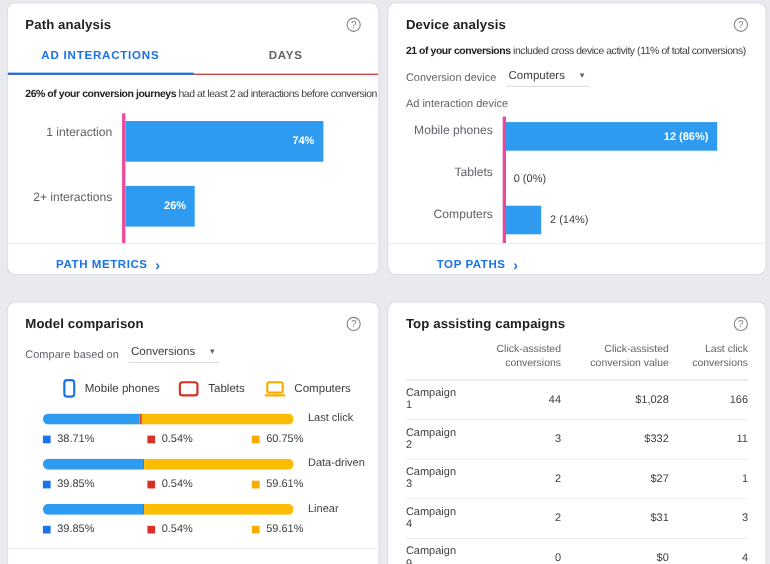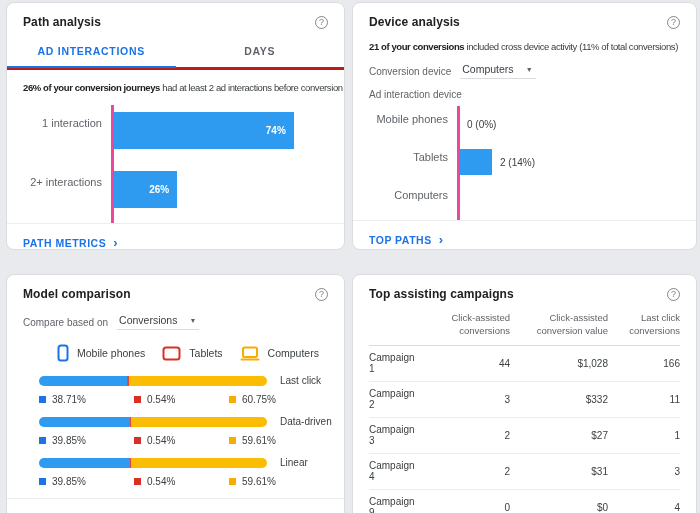--- a/index.html
+++ b/index.html
@@ -30,21 +30,21 @@
     padding:12px 16px 6px;
   }
   .card-title { font-size:12px; font-weight:700; color:#202124; letter-spacing:.1px; }
   .help {
     width:13px; height:13px; flex:0 0 13px;
     border:1px solid #80868b; border-radius:50%;
     color:#80868b; font-size:9px; line-height:11px; text-align:center;
     cursor:pointer;
   }
   
-  .tabs { display:flex; border-bottom:3px solid #b91c1c; margin-top:2px;justify-content:flex-end; }
+  .tabs { display:flex; border-bottom:1px solid #b91c1c; margin-top:2px;justify-content:flex-end; }
   .tab {
     flex:1; text-align:center; padding:8px 0 10px;
     font-size:10.5px; font-weight:700; letter-spacing:.7px;
     color:#5f6368; position:relative; cursor:pointer;
   }
   .tab.active { color:#1a73e8; }
   .tab.active::after {
     content:""; position:absolute; left:0; right:0; bottom:-1px;
     height:2px; background:#1a73e8;
   }
@@ -92,20 +92,21 @@
   .c2 .hrow:last-child { margin-bottom:0; }
   .c2 .bar { height:26px; }
   .out-label { margin-left:8px; font-size:10px; color:#3c4043; }
   .out-label.at-axis { margin-left:7px; }
   
   .card-footer { margin-top:auto; border-top:1px solid #ebedef; padding:9px 16px 10px; }
   .footer-link {
     color:#1a73e8; font-size:10.5px; font-weight:700; letter-spacing:.5px;
     display:inline-flex; align-items:center; gap:7px; cursor:pointer;
     text-decoration:none;
+    margin-left:28px;
   }
   .chev { font-size:13px; font-weight:700; line-height:10px; }
   
   .legend { display:flex; align-items:center; gap:17px; padding:10px 0 13px 50px; }
   .legend-item { display:flex; align-items:center; gap:8px; font-size:10.5px; color:#3c4043; }
   .m-groups { padding:0 16px; }
   .m-group { margin-bottom:11px; }
   .m-bar-row { display:flex; align-items:center; margin-bottom:8px; }
   .m-stack {
     width:228px; height:10px; border-radius:5px; overflow:hidden;
@@ -195,20 +196,25 @@
       </span>
     </div>
     <div class="axis-label">Ad interaction device</div>
     <div class="hchart">
       <div class="hlabels">
         <div>Mobile phones</div>
         <div>Tablets</div>
         <div>Computers</div>
       </div>
       <div class="hplot">
+        <div class="hrow">
+          <div class="bar" style="width: 192px;">
+              <span>12 (86%)</span>
+            </div>
+        </div>
         <div class="hrow">
           <span class="out-label at-axis">0 (0%)</span>
         </div>
         <div class="hrow">
           <div class="bar" style="width: 32px;"></div>
           <span class="out-label">2 (14%)</span>
         </div>
       </div>
     </div>
     <div class="card-footer">

